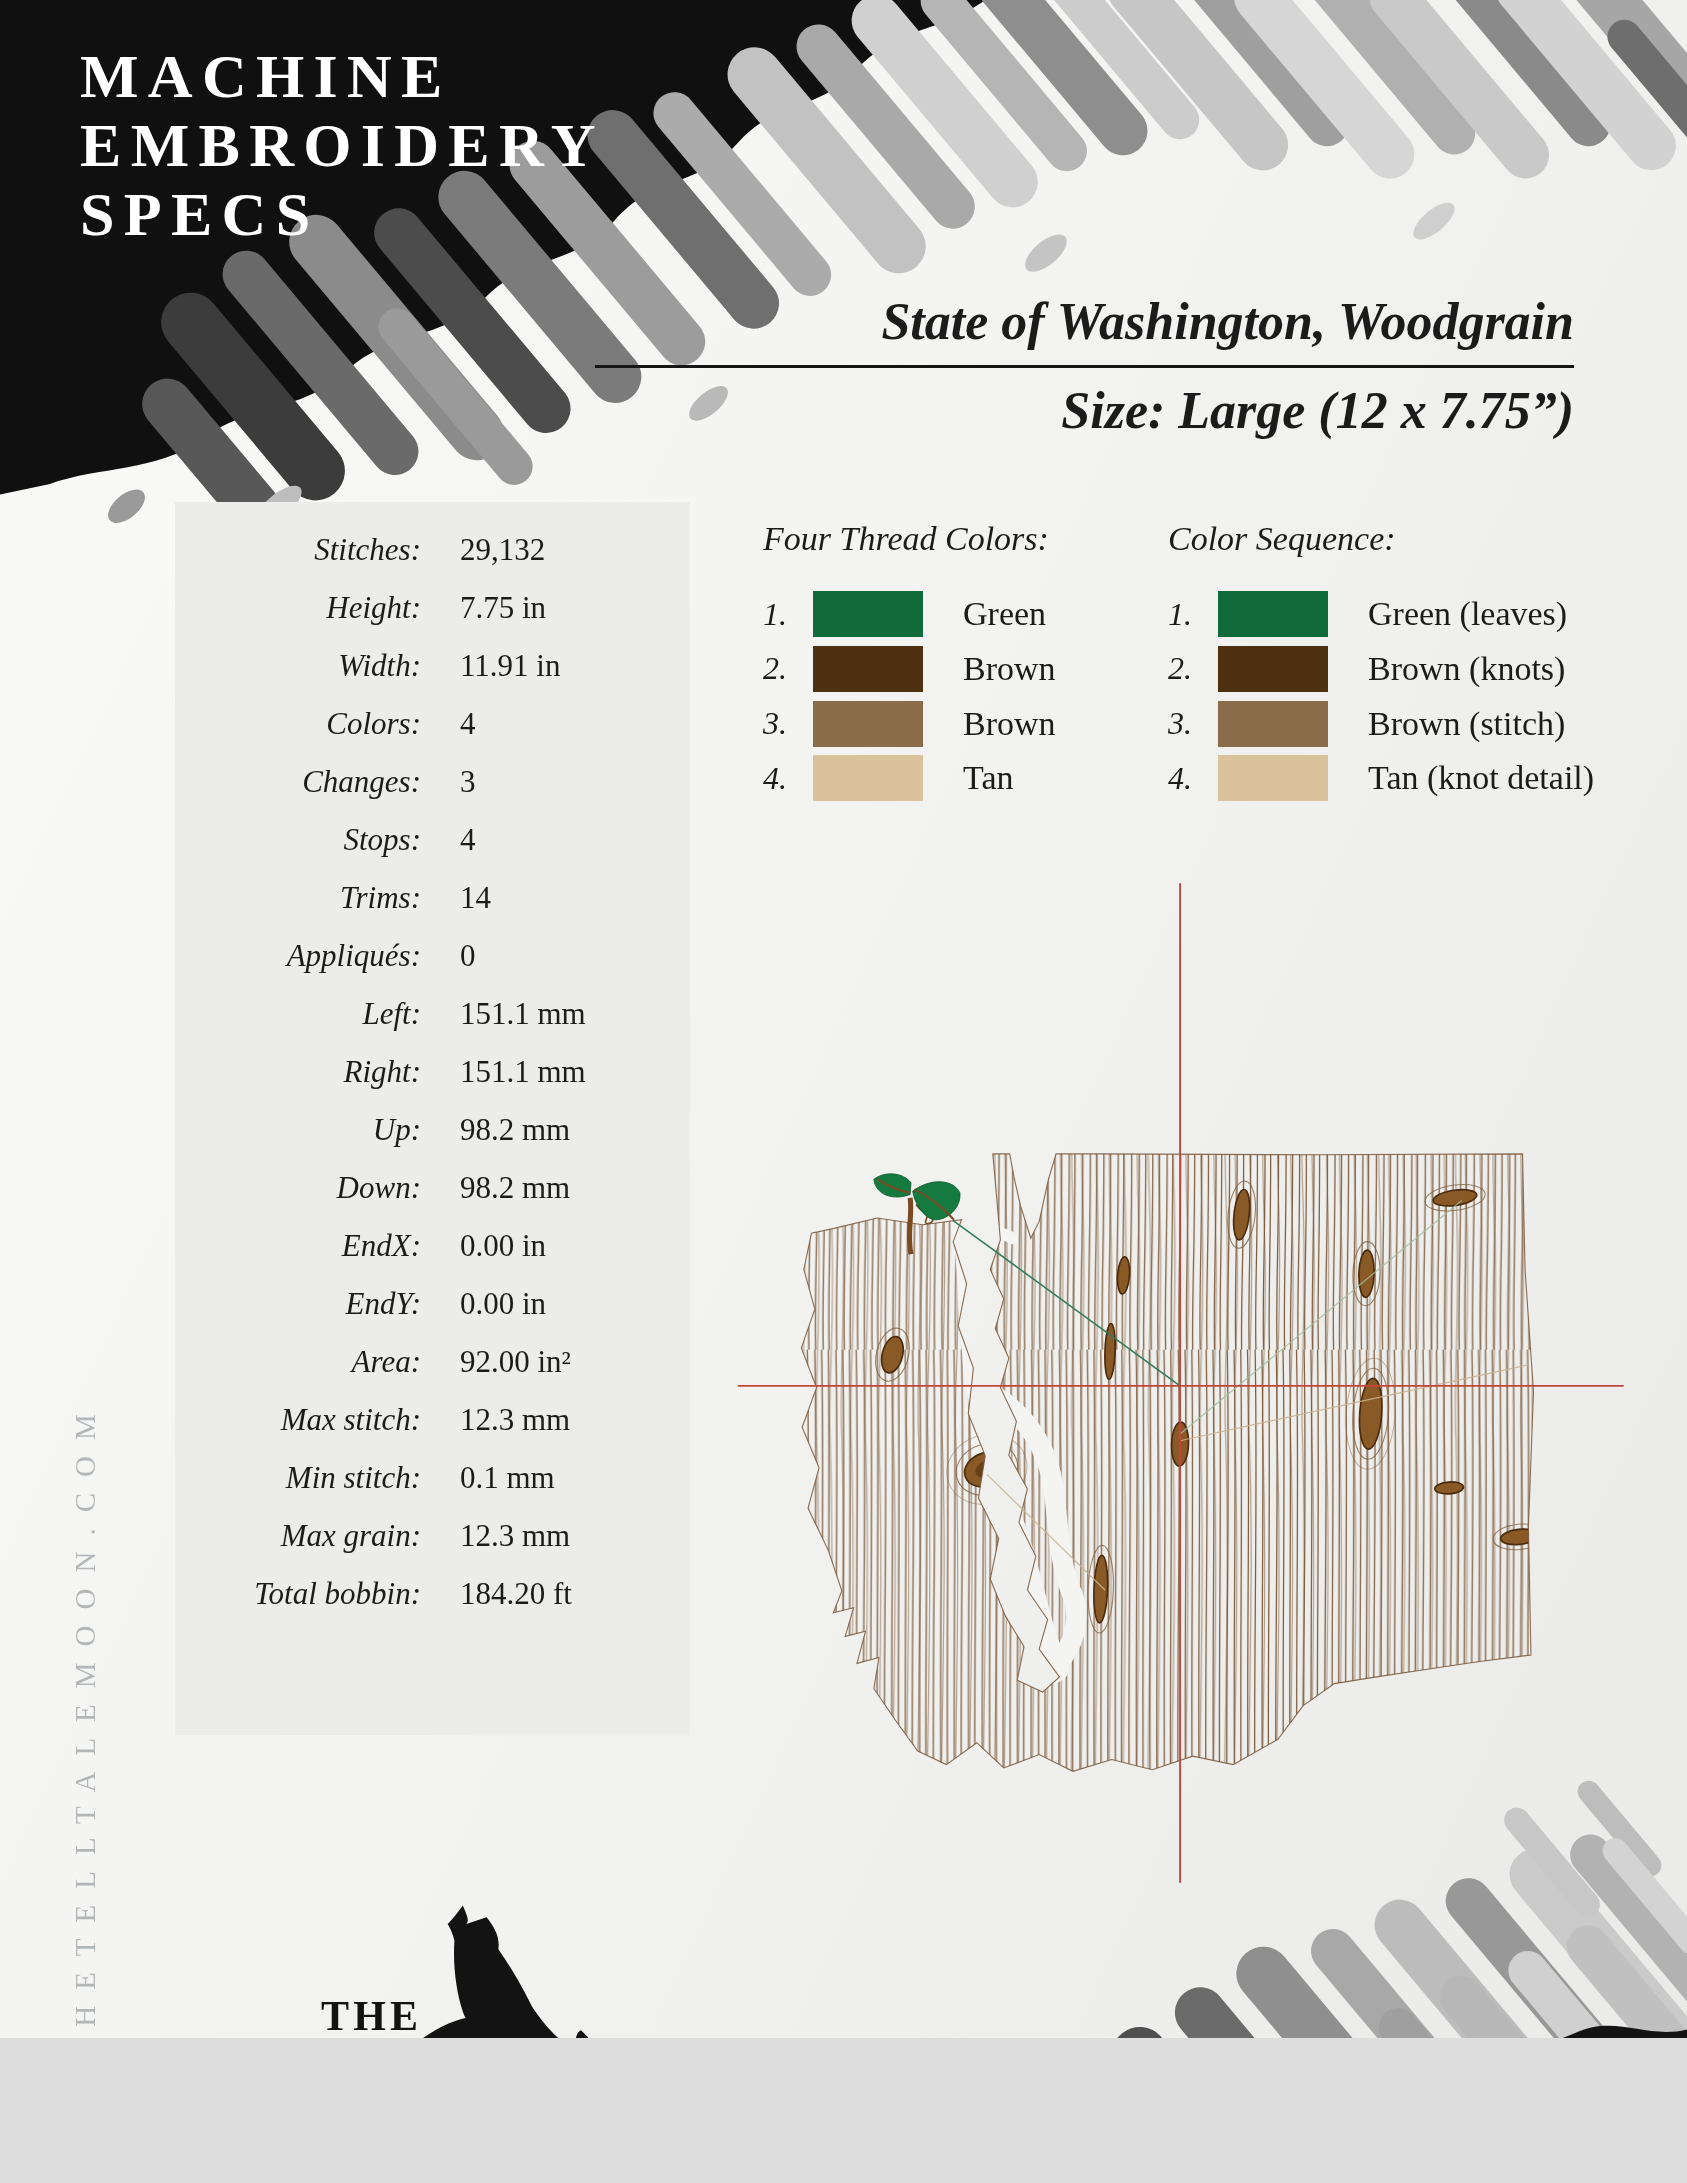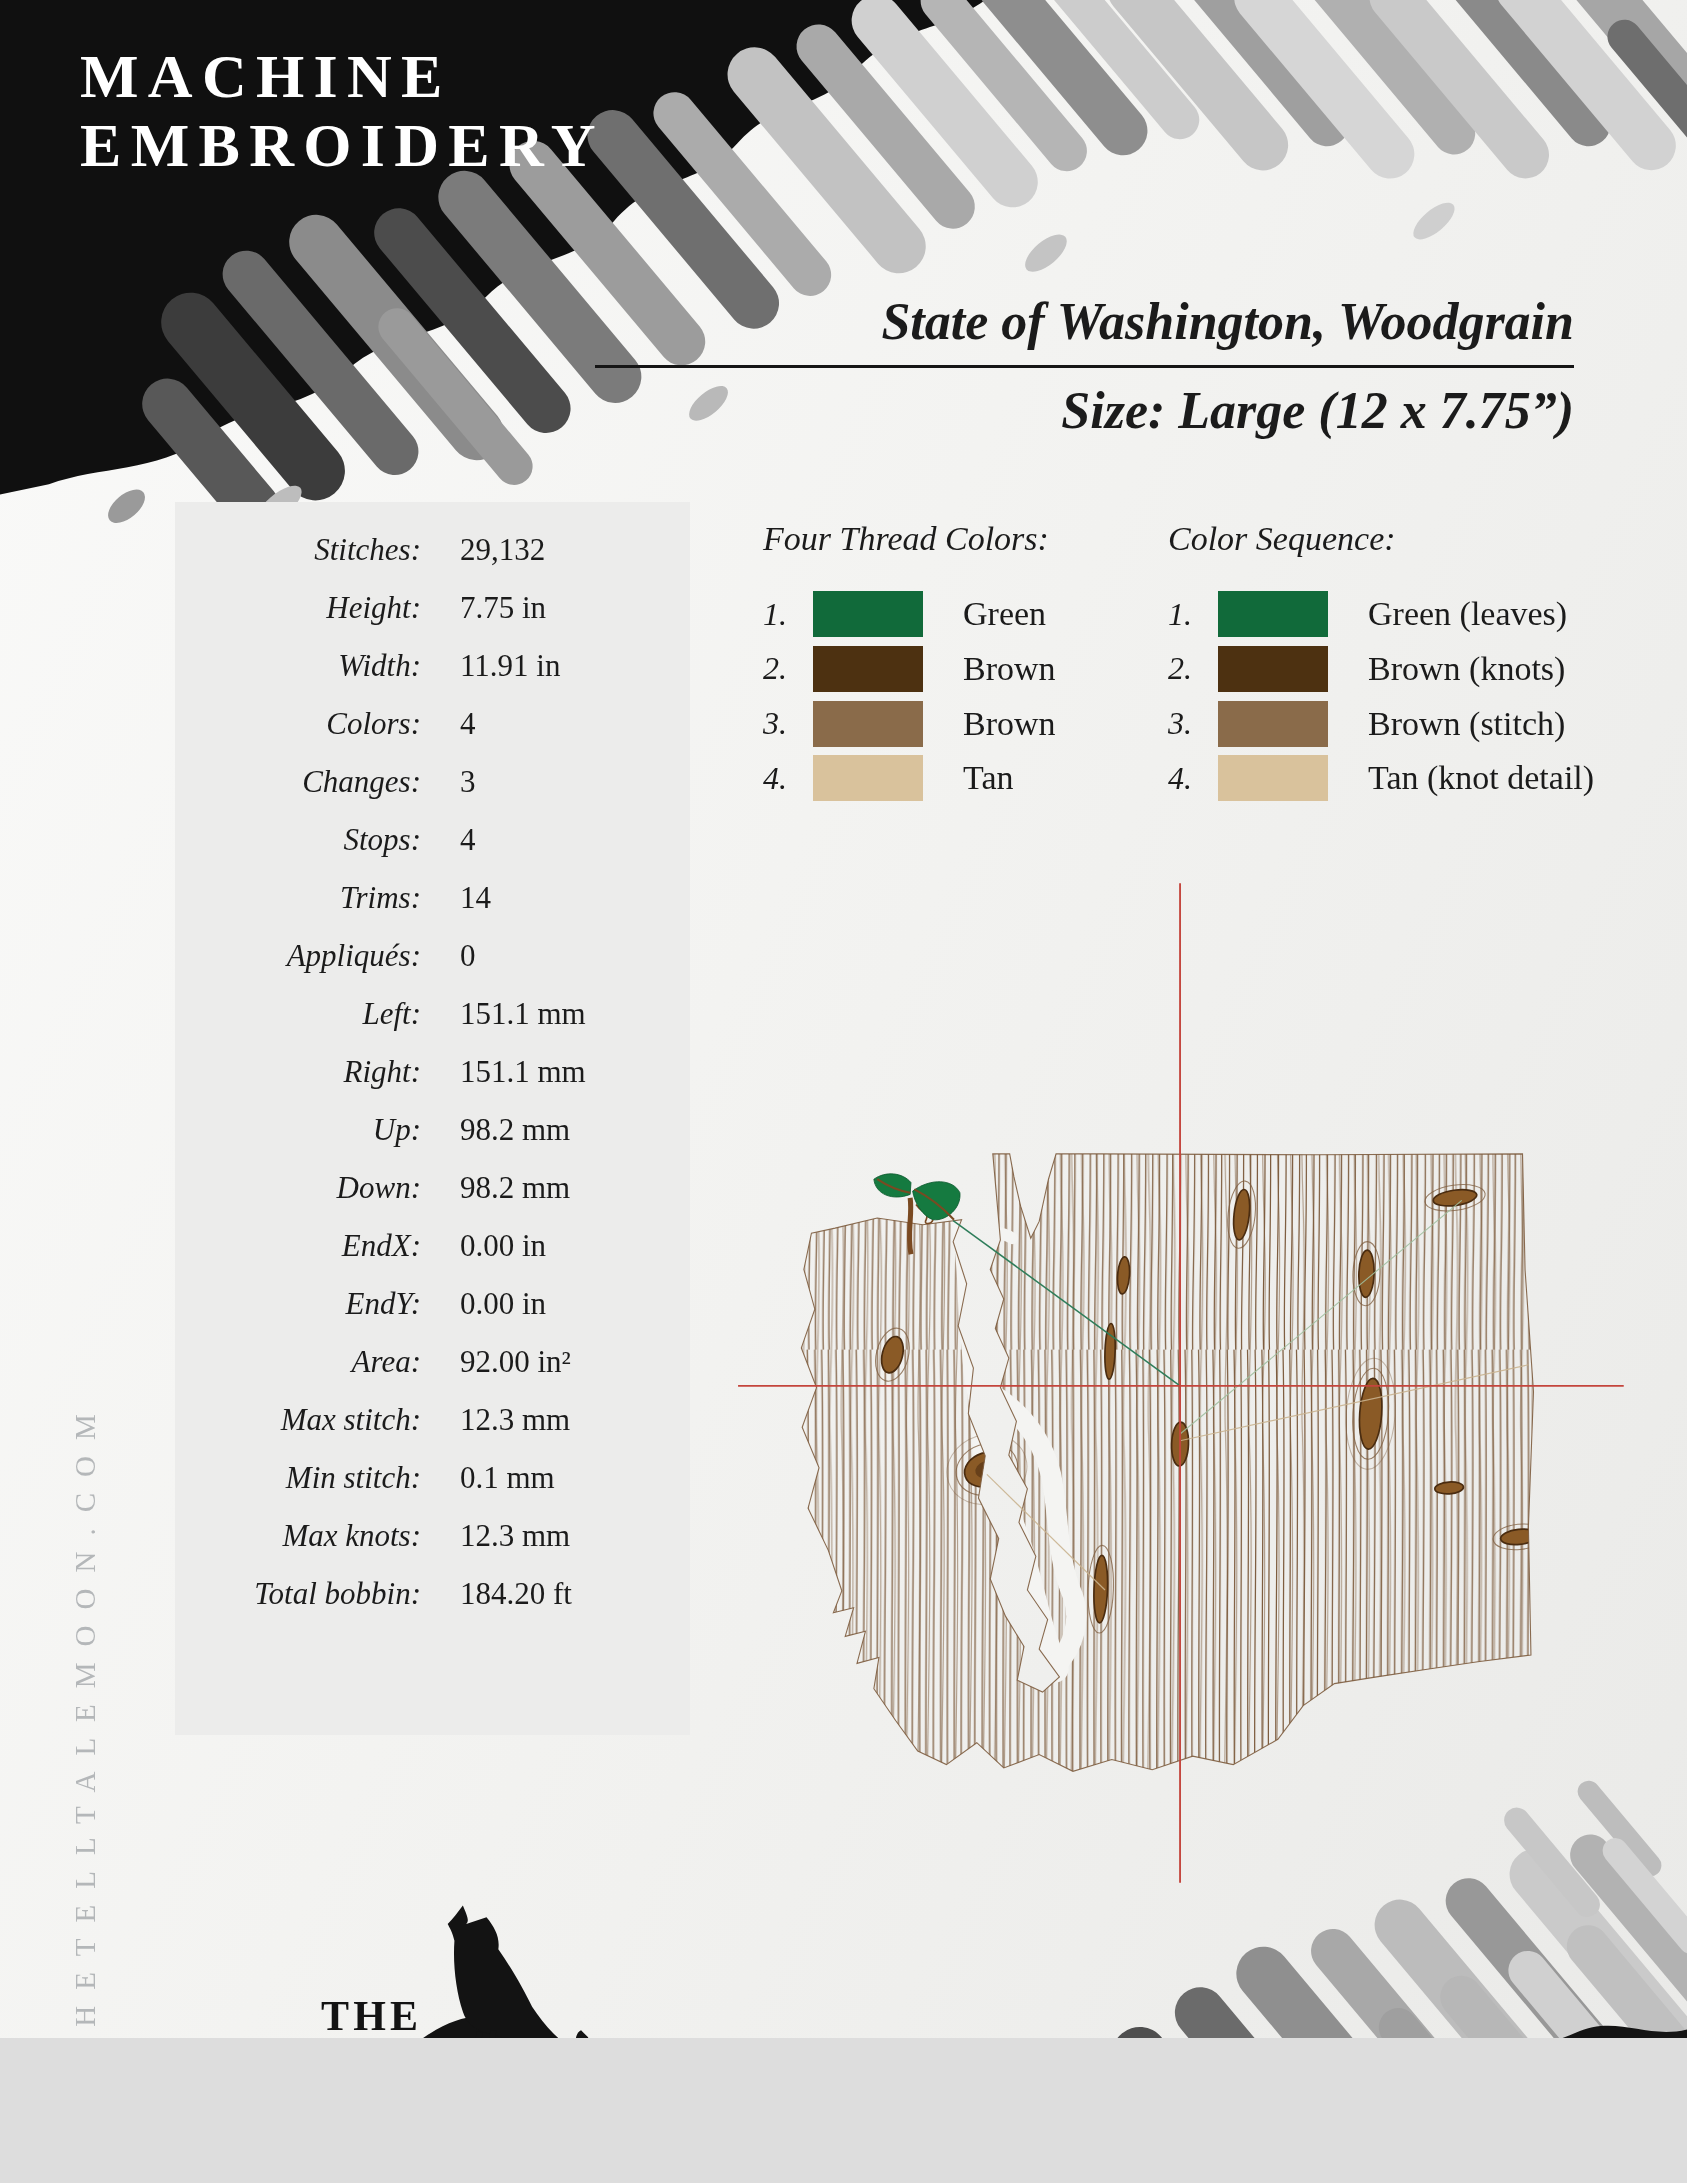--- a/index.html
+++ b/index.html
@@ -133,20 +133,21 @@
       <rect x="1907" y="10" width="26" height="140" rx="13" fill="#bdbdbd" transform="rotate(-40 1920 80)"></rect>
       <rect x="1945" y="75" width="30" height="170" rx="15" fill="#d3d3d3" transform="rotate(-40 1960 160)"></rect>
       <rect x="1260" y="410" width="40" height="160" rx="20" fill="#9b9b9b" transform="rotate(-40 1280 490)"></rect>
     </g>
     <path fill="#141414" d="M2000,500 V318 C1952,330 1916,300 1868,322 C1822,344 1780,330 1734,356 C1690,382 1648,372 1606,398 C1564,424 1520,420 1482,446 C1448,468 1414,472 1386,488 L1360,500 Z"></path>
   </svg>
 
   <div class="title">
     <div>MACHINE</div>
     <div>EMBROIDERY</div>
+    <div>SPECS</div>
   </div>
 
   <div class="subhead">
     <div class="design-name">State of Washington, Woodgrain</div>
     <div class="rule"></div>
     <div class="design-size">Size: Large (12 x 7.75”)</div>
   </div>
 
   <div class="panel">
     <div class="panel-inner">
@@ -212,21 +213,21 @@
         </div>
       <div class="srow">
           <span class="slabel">Max stitch:</span>
           <span class="sval">12.3 mm</span>
         </div>
       <div class="srow">
           <span class="slabel">Min stitch:</span>
           <span class="sval">0.1 mm</span>
         </div>
       <div class="srow">
-          <span class="slabel">Max knots:</span>
+          <span class="slabel">Max grain:</span>
           <span class="sval">12.3 mm</span>
         </div>
       <div class="srow">
           <span class="slabel">Total bobbin:</span>
           <span class="sval">184.20 ft</span>
         </div>
     </div>
   </div>
 
   <div class="legend legend-colors">

